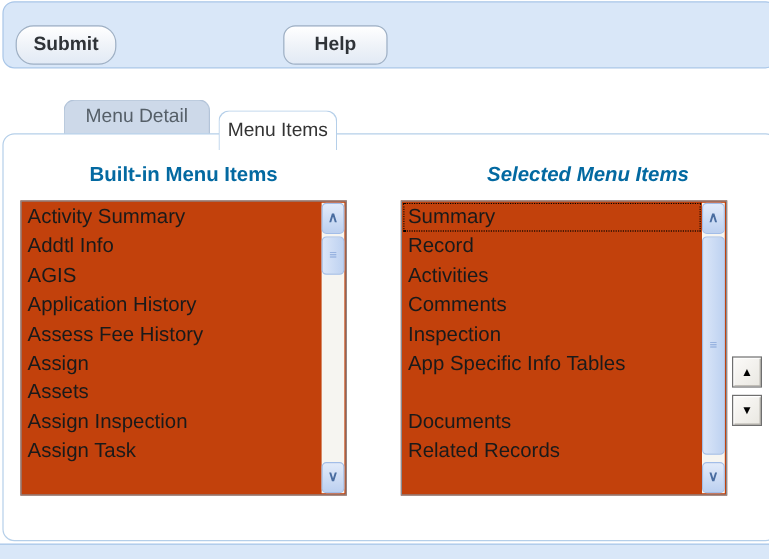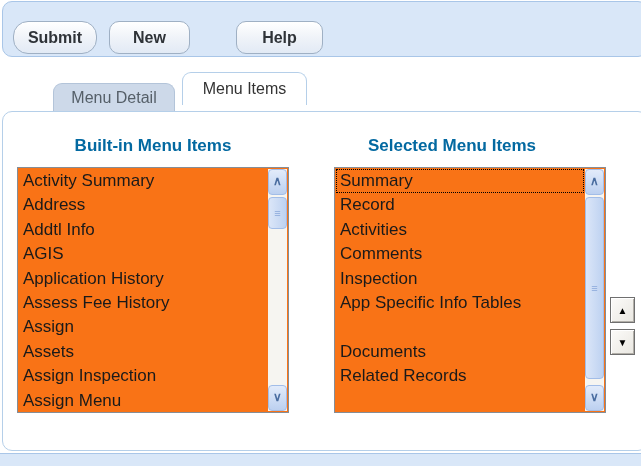--- a/index.html
+++ b/index.html
@@ -27,43 +27,43 @@
   .tab{
     position:absolute;box-sizing:border-box;text-align:center;
     font-weight:normal;font-size:16px;border-radius:9px 9px 0 0;cursor:pointer;
   }
   .tab-inactive{
     left:53px;top:83px;width:122px;height:29px;line-height:28px;
     background:#cdd9e9;border:1px solid #b3c4d9;border-bottom:none;color:#555f68;
     z-index:1;
   }
   .tab-active{
-    left:182px;top:72px;width:125px;height:33px;line-height:32px;
+    left:182px;top:92px;width:99px;height:33px;line-height:32px;
     background:#ffffff;border:1px solid #b5cfe9;border-bottom:none;color:#333;
     z-index:3;
   }
   
   .panel{
     position:absolute;left:2px;top:111px;width:646px;height:340px;
     background:#ffffff;border:1px solid #b5cfe9;border-radius:10px;
     box-sizing:border-box;z-index:2;
   }
   .bottom-strip{
     position:absolute;left:0;top:453px;width:641px;height:13px;
     background:#d9e7f8;border-top:1px solid #a9c6e8;box-sizing:border-box;
   }
   .list-title{
     position:absolute;top:136px;width:270px;text-align:center;
     font-size:17px;font-weight:bold;color:#0369a1;z-index:4;white-space:nowrap;
   }
   .title-left{left:18px;}
-  .title-right{left:317px;}
+  .title-right{left:355px;font-style:italic;}
   .listbox{
     position:absolute;top:167px;width:272px;height:246px;box-sizing:border-box;
-    background:#f97316;border:1px solid #868d96;z-index:4;
+    background:#c2410c;border:1px solid #868d96;z-index:4;
   }
   .lb-left{left:17px;}
   .lb-right{left:334px;}
   .list-items{
     position:absolute;left:1px;top:1px;right:21px;bottom:1px;overflow:hidden;
   }
   .list-row{
     height:24.4px;line-height:24.4px;font-size:17px;color:#1a1a1a;
     padding-left:4px;white-space:nowrap;cursor:default;
   }
@@ -108,44 +108,42 @@
   .xfer .dbl{letter-spacing:-3px;margin-right:3px;}
   .reorder{left:610px;width:25px;height:26px;font-size:10px;z-index:4;}
   .reorder-up{top:297px;}
   .reorder-down{top:329px;}
 </style>
 </head>
 <body>
 
 <div class="toolbar">
   <div class="tb-btn tb-submit">Submit</div>
-  <div class="tb-btn tb-new">New</div>
   <div class="tb-btn tb-help">Help</div>
 </div>
 
 <div class="tab tab-inactive">Menu Detail</div>
 <div class="tab tab-active">Menu Items</div>
 
 <div class="panel"></div>
 
 <div class="list-title title-left">Built-in Menu Items</div>
 <div class="list-title title-right">Selected Menu Items</div>
 
 <div class="listbox lb-left">
   <div class="list-items">
     <div class="list-row">Activity Summary</div>
-    <div class="list-row">Address</div>
     <div class="list-row">Addtl Info</div>
     <div class="list-row">AGIS</div>
     <div class="list-row">Application History</div>
     <div class="list-row">Assess Fee History</div>
     <div class="list-row">Assign</div>
     <div class="list-row">Assets</div>
     <div class="list-row">Assign Inspection</div>
-    <div class="list-row">Assign Menu</div>
+    <div class="list-row">Assign Task</div>
   </div>
   <div class="sb">
     <div class="sb-btn sb-up">∧</div>
     <div class="sb-thumb thumb-small">
       <span>≡</span>
     </div>
     <div class="sb-btn sb-down">∨</div>
   </div>
 </div>
 

